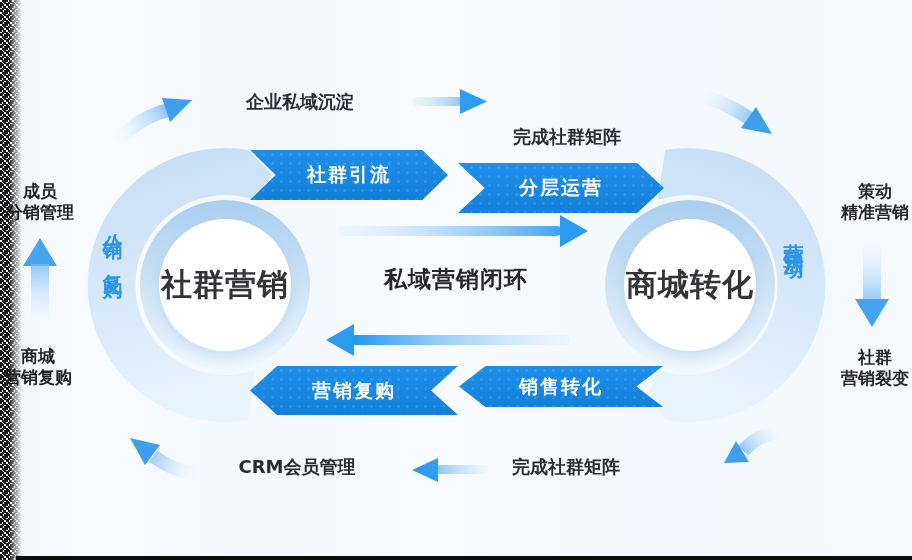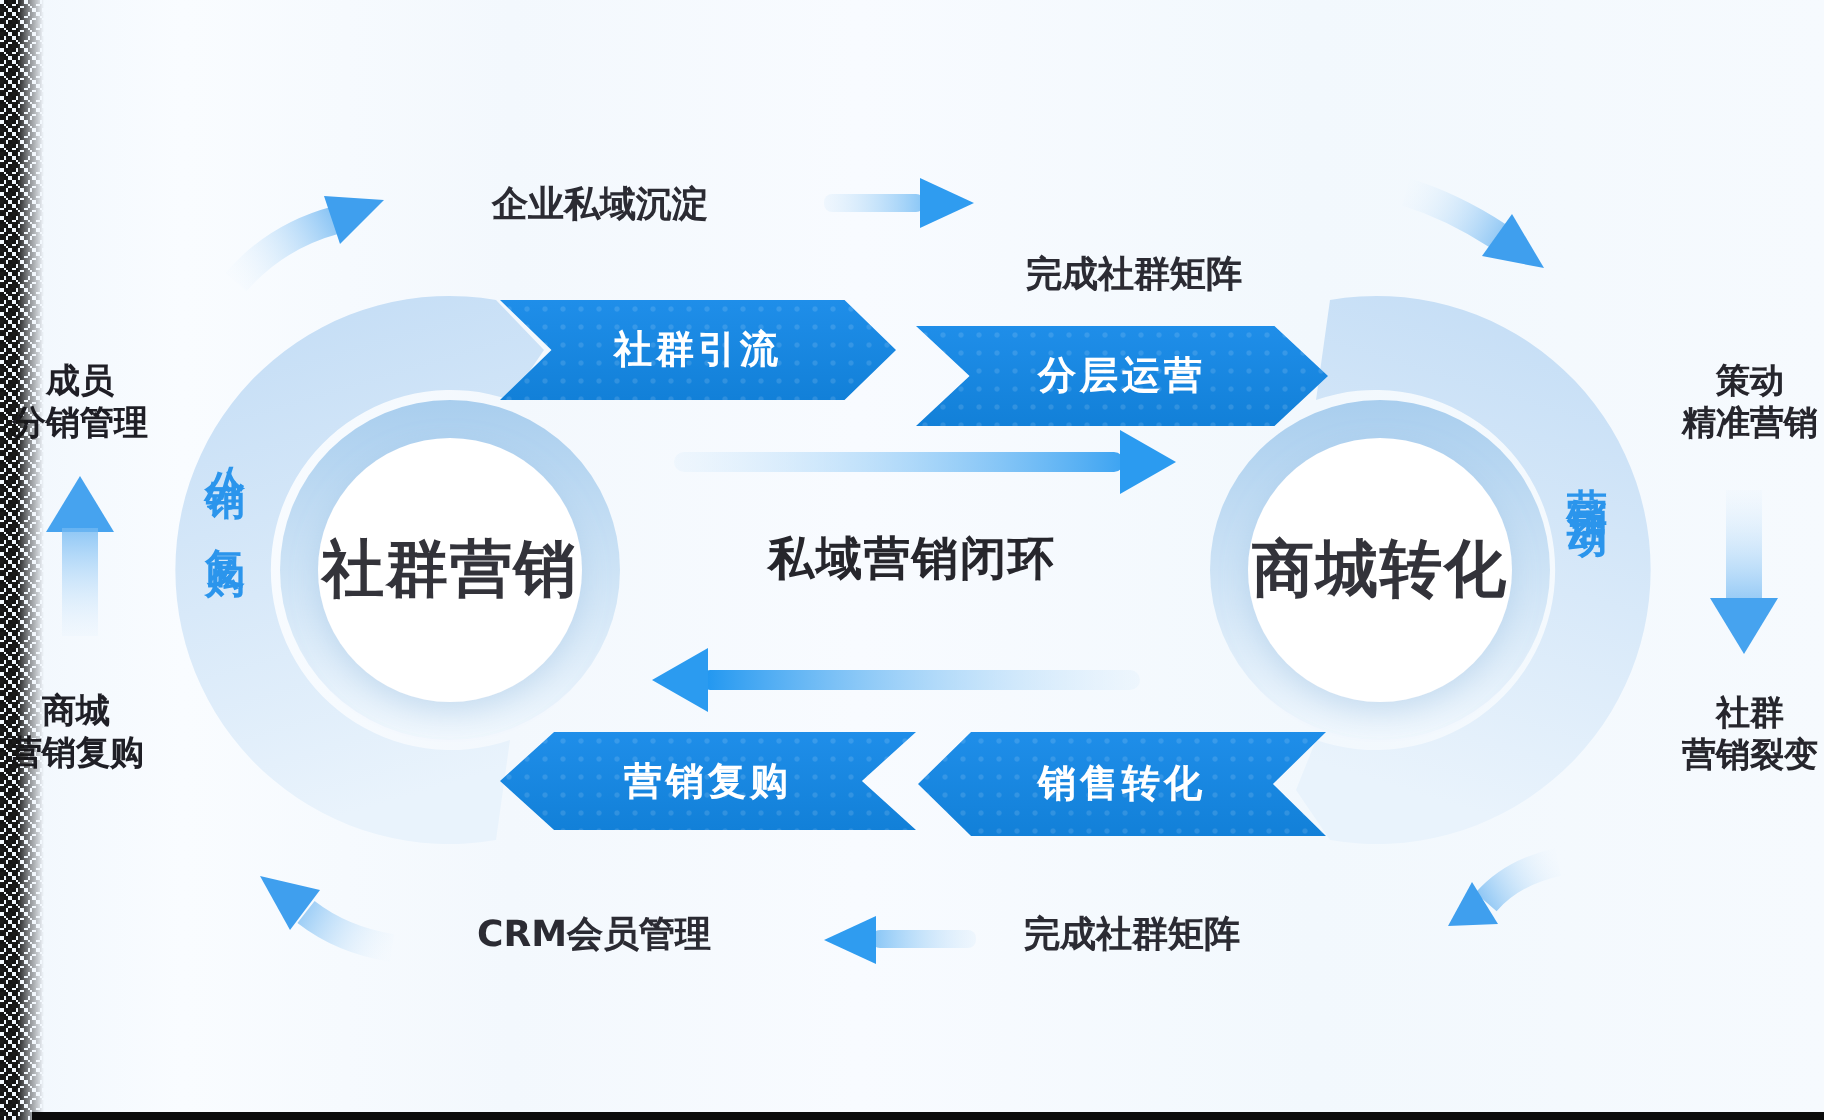--- a/index.html
+++ b/index.html
@@ -166,21 +166,21 @@
 
   <div class="banner right z20" style="left:250px;top:150px;width:198px;">
     <span>社群引流</span>
   </div>
   <div class="banner right z20" style="left:458px;top:150px;width:206px;margin-top:13px;">
     <span>分层运营</span>
   </div>
   <div class="banner left z20" style="left:250px;top:366px;width:208px;height:49px;">
     <span>营销复购</span>
   </div>
-  <div class="banner left z20" style="left:459px;top:366px;width:204px;height:52px;">
+  <div class="banner left z20" style="left:459px;top:366px;width:204px;height:41px;">
     <span>销售转化</span>
   </div>
 
   <div class="circle-label" style="left:159px;top:219px;">社群营销</div>
   <div class="circle-label" style="left:624px;top:219px;">商城转化</div>
 
   <div class="big-title">私域营销闭环</div>
 
   <div class="caption" style="left:220px;top:90px;">企业私域沉淀</div>
   <div class="caption" style="left:487px;top:91px;margin-top:34px;">完成社群矩阵</div>

